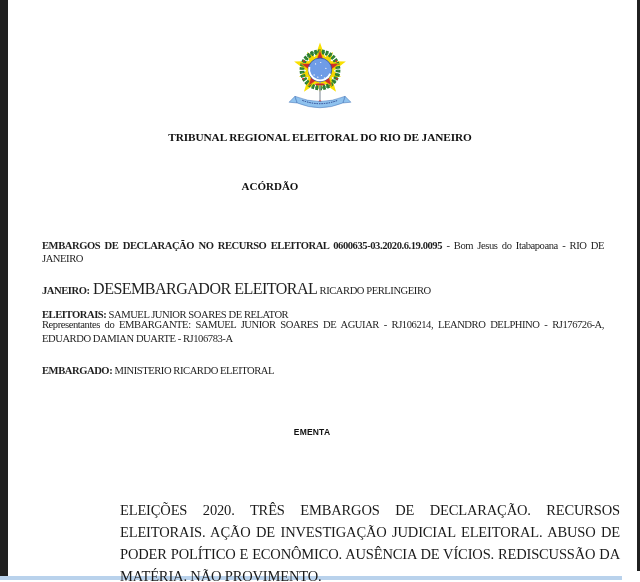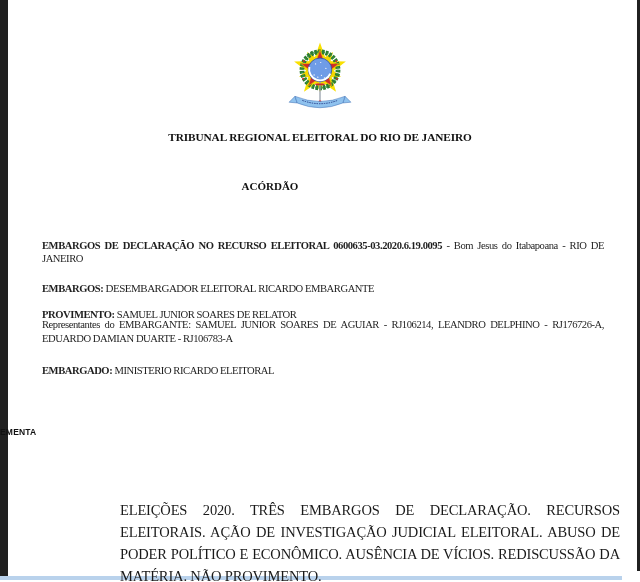--- a/index.html
+++ b/index.html
@@ -22,26 +22,26 @@
     left:0;top:180px;width:540px;text-align:center;
     font-weight:bold;font-size:11px;color:#111;
   }
   .block{
     left:42px;width:562px;text-align:justify;
     font-size:10.6px;line-height:13px;letter-spacing:-0.45px;margin-top:8px;
   }
   .bold{font-weight:bold;}
   #caption-block{top:231px;}
   #relator-line{top:274px;letter-spacing:-0.45px;font-size:10.6px;}
-  #relator-line .big{font-size:11px;letter-spacing:-0.5px;}
+  #relator-line .big{font-size:16px;letter-spacing:-0.5px;}
   #embargante-line{top:300px;}
   #representantes-block{top:310px;line-height:13.5px;}
   #embargado-line{top:356px;}
   #ementa-heading{
-    left:0;top:427px;width:624px;
+    left:0;top:427px;width:624px;text-align:center;
     font-family:"Liberation Sans","DejaVu Sans",sans-serif;
     font-weight:bold;font-size:8.5px;letter-spacing:0.2px;color:#111;
   }
   .ementa-text{
     left:120px;width:500px;text-align:justify;
     font-size:14.5px;line-height:22px;letter-spacing:-0.15px;color:#1a1a1a;
   }
   #ementa-paragraph{top:484px;}
   #ementa-item-1{top:564px;height:18px;overflow:visible;}
 </style>
@@ -85,23 +85,23 @@
   <path d="M16,82 Q50,96 84,82 L81,91 Q50,104 19,91 Z" fill="#8FC2EE" stroke="#3C6EB5" stroke-width="0.7"></path>
   <path d="M26,87.5 Q50,96.5 74,87.5" stroke="#27408B" stroke-width="1.3" fill="none" stroke-dasharray="2 1.3"></path>
 </svg>
 
 <div class="abs" id="court-name">TRIBUNAL REGIONAL ELEITORAL DO RIO DE JANEIRO</div>
 
 <div class="abs" id="doc-type">ACÓRDÃO</div>
 
 <p class="abs block" id="caption-block"><span class="bold">EMBARGOS DE DECLARAÇÃO NO RECURSO ELEITORAL 0600635-03.2020.6.19.0095</span><span> - Bom Jesus do Itabapoana - RIO DE JANEIRO</span></p>
 
-<p class="abs block" id="relator-line"><span class="bold">EMBARGOS:</span><span class="big"> DESEMBARGADOR ELEITORAL</span><span> RICARDO EMBARGANTE</span></p>
+<p class="abs block" id="relator-line"><span class="bold">JANEIRO:</span><span class="big"> DESEMBARGADOR ELEITORAL</span><span> RICARDO PERLINGEIRO</span></p>
 
-<p class="abs block" id="embargante-line"><span class="bold">PROVIMENTO:</span><span> SAMUEL JUNIOR SOARES DE RELATOR</span></p>
+<p class="abs block" id="embargante-line"><span class="bold">ELEITORAIS:</span><span> SAMUEL JUNIOR SOARES DE RELATOR</span></p>
 
 <p class="abs block" id="representantes-block">Representantes do EMBARGANTE: SAMUEL JUNIOR SOARES DE AGUIAR - RJ106214, LEANDRO DELPHINO - RJ176726-A, EDUARDO DAMIAN DUARTE - RJ106783-A</p>
 
 <p class="abs block" id="embargado-line"><span class="bold">EMBARGADO:</span><span> MINISTERIO RICARDO ELEITORAL</span></p>
 
 <div class="abs" id="ementa-heading">EMENTA</div>
 
 <p class="abs ementa-text" id="ementa-paragraph">ELEIÇÕES 2020. TRÊS EMBARGOS DE DECLARAÇÃO. RECURSOS ELEITORAIS. AÇÃO DE INVESTIGAÇÃO JUDICIAL ELEITORAL. ABUSO DE PODER POLÍTICO E ECONÔMICO. AUSÊNCIA DE VÍCIOS. REDISCUSSÃO DA MATÉRIA. NÃO PROVIMENTO.</p>
 
 <p class="abs ementa-text" id="ementa-item-1">1. Não se verifica a existência de quaisquer dos vícios descritos no</p>

